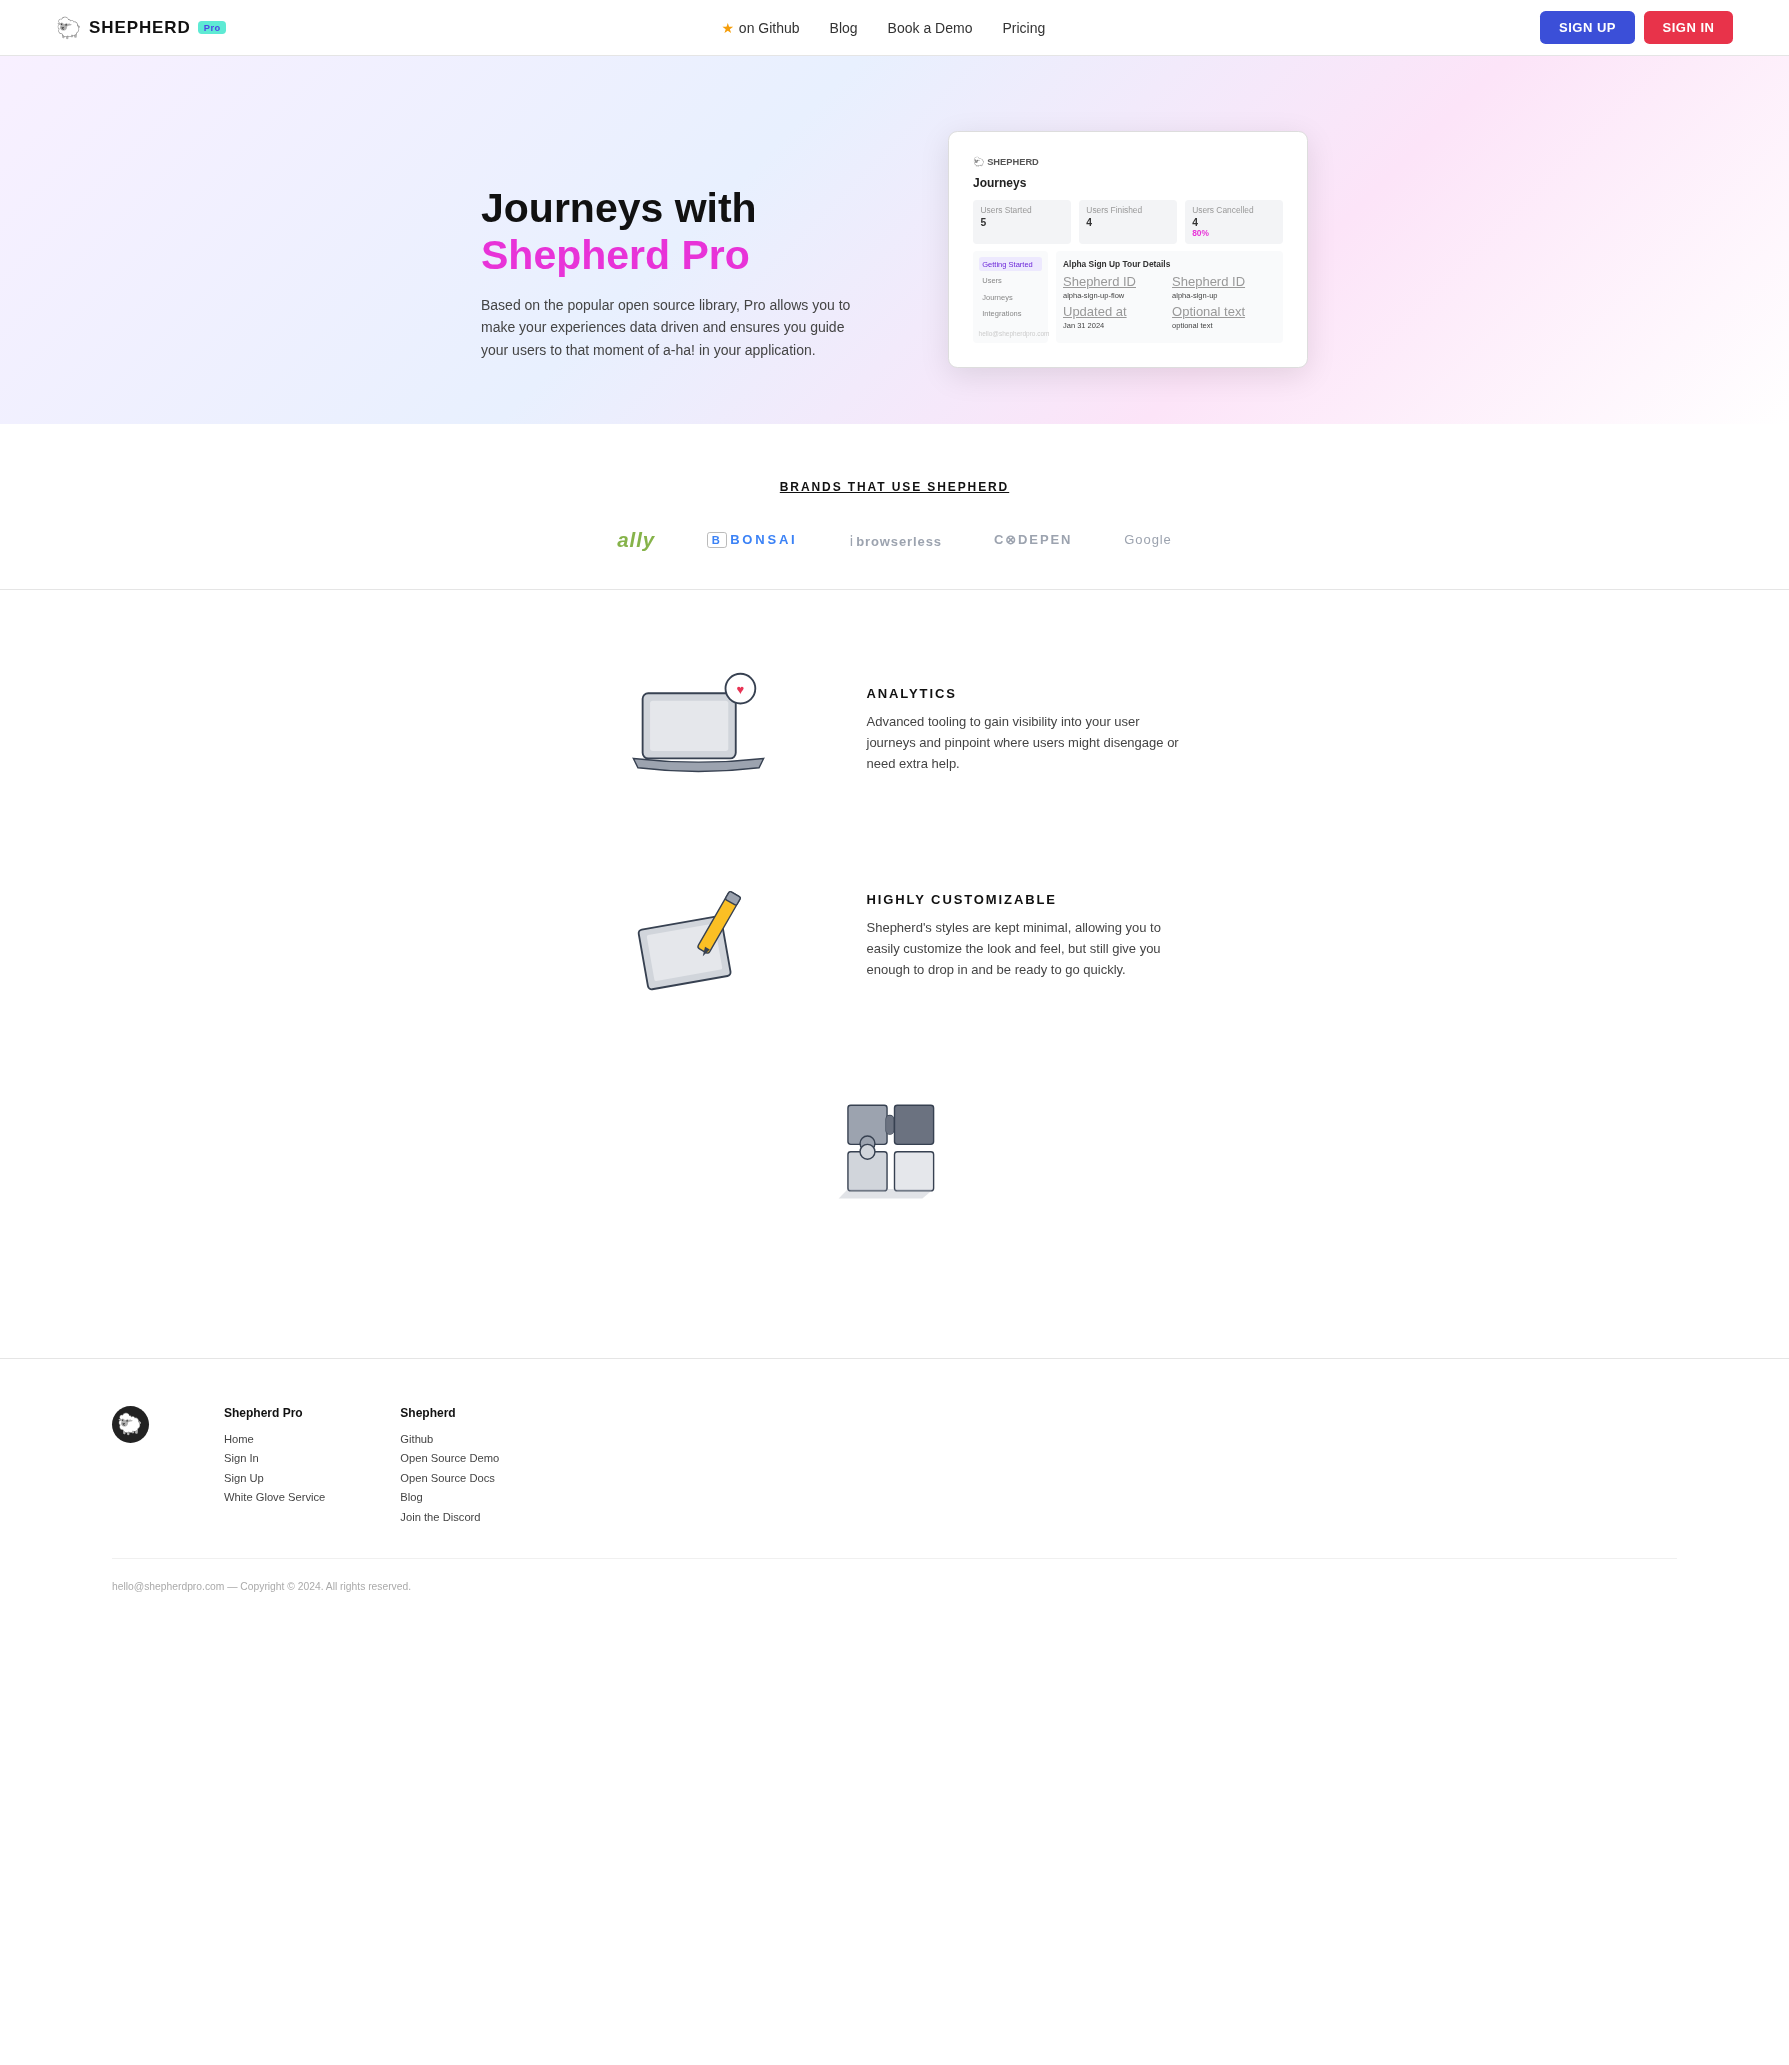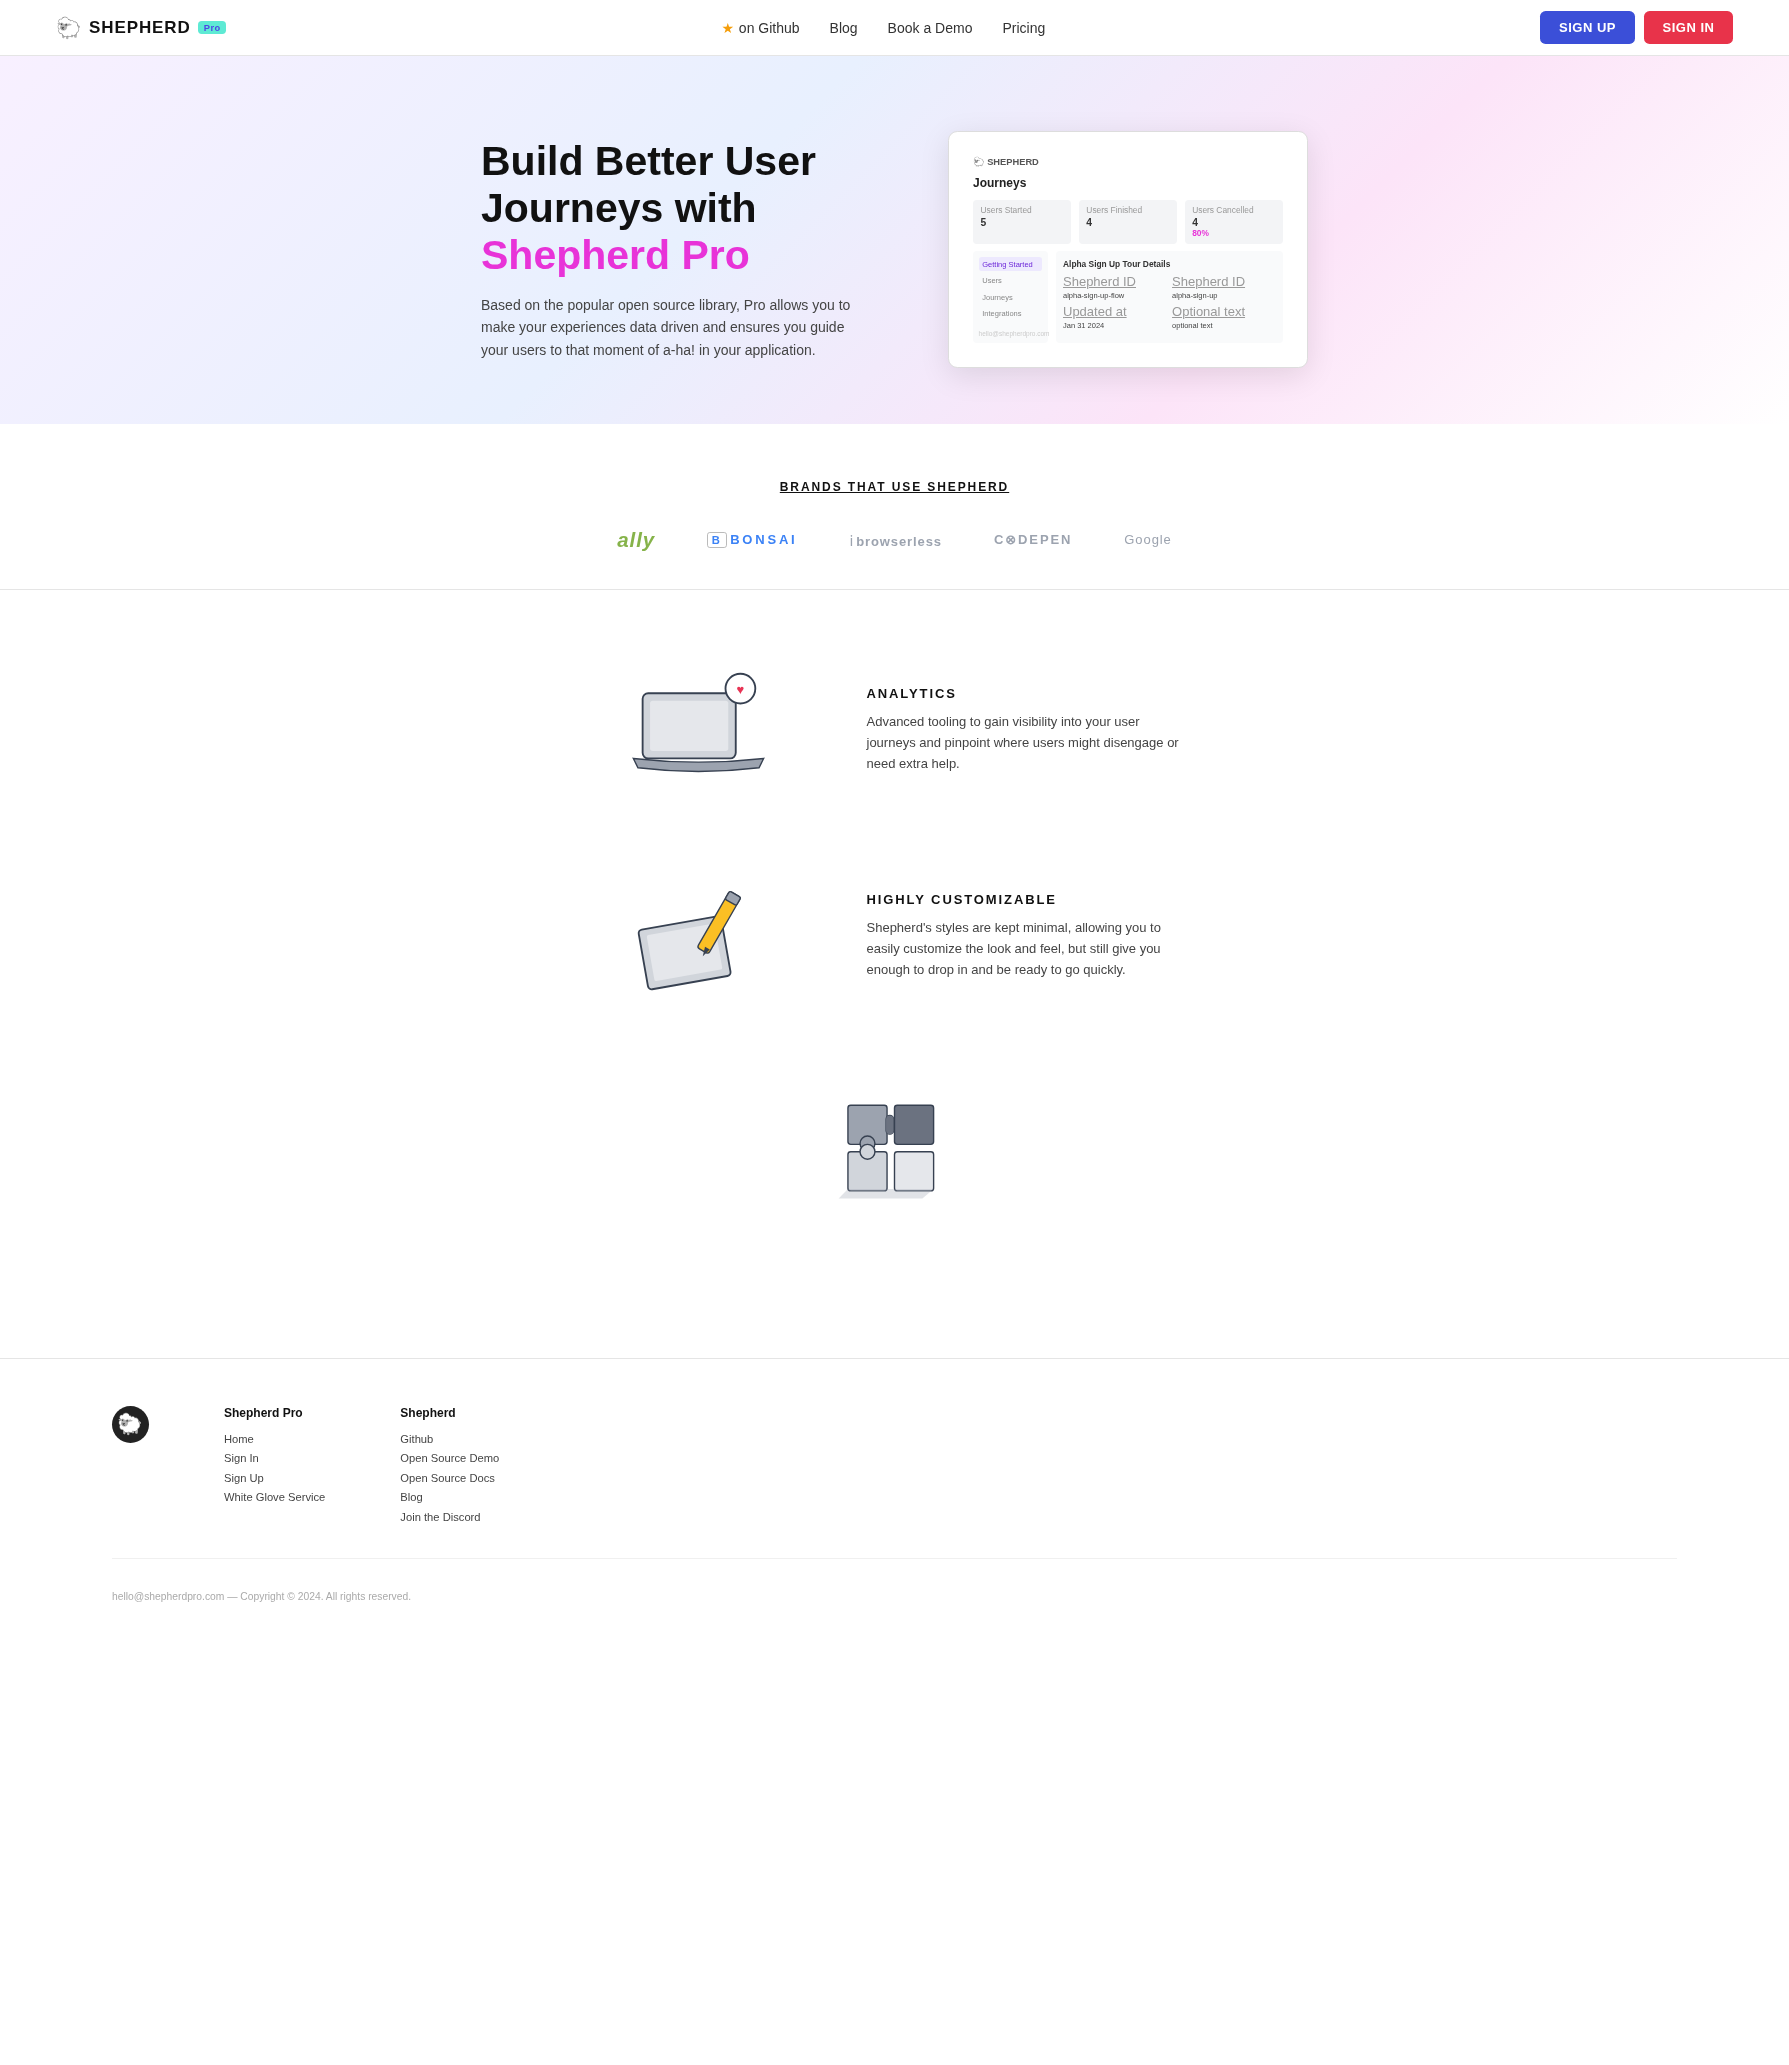--- a/index.html
+++ b/index.html
@@ -110,21 +110,21 @@
     .footer-top { display: flex; gap: 75px; margin-bottom: 28px; }
     .footer-logo { display: flex; align-items: flex-start; }
     .footer-logo-icon {
       width: 37px; height: 37px; background: #222; border-radius: 50%;
       display: flex; align-items: center; justify-content: center;
       font-size: 18.6px;
     }
     .footer-col { }
     .footer-col-title { font-size: 12px; font-weight: 700; margin-bottom: 13px; color: #111; }
     .footer-link { display: block; font-size: 11.2px; color: #444; text-decoration: none; margin-bottom: 7.5px; }
-    .footer-bottom { font-size: 10.3px; color: #aaa; padding-top: 32px; border-top: 0.9px solid #f0f0f0; }
+    .footer-bottom { font-size: 10.3px; color: #aaa; padding-top: 22px; border-top: 0.9px solid #f0f0f0; }
   </style>
 </head>
 <body>
 
 <nav>
   <div class="nav-logo">
     <span style="font-size:20.5px;">🐑</span>
     <span class="logo-text">SHEPHERD</span>
     <span class="pro-badge">Pro</span>
   </div>
@@ -136,21 +136,21 @@
   </div>
   <div class="nav-buttons">
     <button class="btn-signup">SIGN UP</button>
     <button class="btn-signin">SIGN IN</button>
   </div>
 </nav>
 
 <section class="hero">
   <div class="hero-text">
     <div class="hero-title">
-      <span>Build Better User</span><br>
+      <br>
       <span>Journeys with</span><br>
       <span class="hero-title-brand">Shepherd Pro</span>
     </div>
     <p class="hero-desc">Based on the popular open source library, Pro allows you to make your experiences data driven and ensures you guide your users to that moment of a-ha! in your application.</p>
   </div>
   <div class="hero-image">
     <div style="display:flex;align-items:center;gap:5.6px;margin-bottom:9.3px;">
       <span style="font-size:9.3px;font-weight:700;color:#555;">🐑 SHEPHERD</span>
     </div>
     <div class="hero-img-header">Journeys</div>

